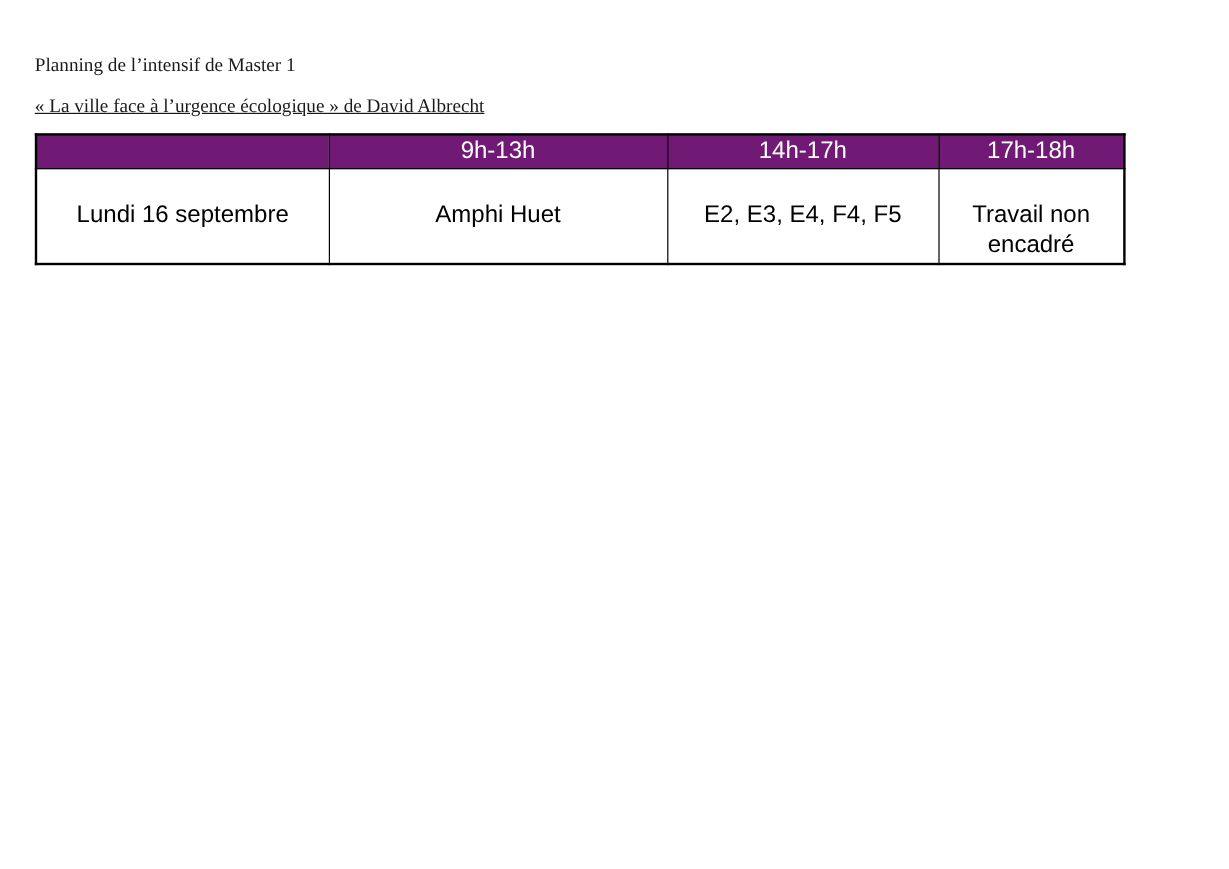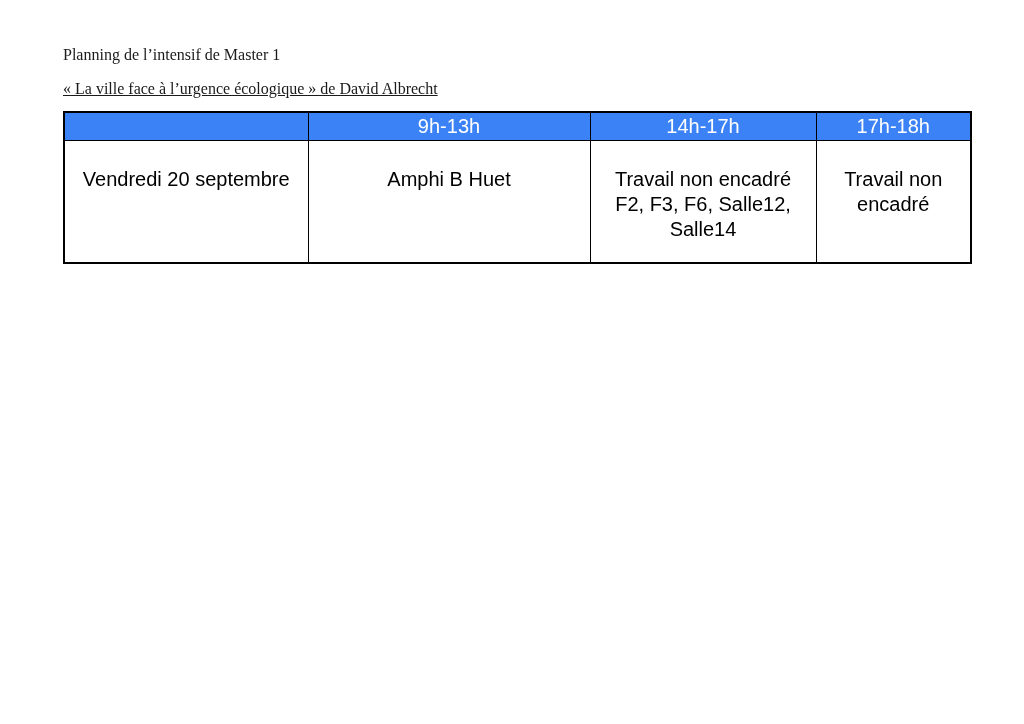--- a/index.html
+++ b/index.html
@@ -9,21 +9,21 @@
     width: 1024px;
     height: 724px;
     overflow: hidden;
   }
   .page {
     position: relative;
     width: 1024px;
     height: 724px;
     background: #ffffff;
     box-sizing: border-box;
-    padding: 45px 0 0 63px;
+    padding: 45px 0 0 29px;
     font-family: "Liberation Serif", "DejaVu Serif", serif;
     color: #1a1a1a;
   }
   .doc-title {
     font-size: 16px;
     line-height: 20px;
     font-weight: 400;
     margin: 0;
   }
   .doc-subtitle {
@@ -39,21 +39,21 @@
     table-layout: fixed;
     width: 907px;
     border: 2px solid #000000;
     font-family: "Liberation Sans", "DejaVu Sans", sans-serif;
   }
   col.c0 { width: 244px; }
   col.c1 { width: 282px; }
   col.c2 { width: 226px; }
   col.c3 { width: 155px; }
   thead th {
-    background: #3b82f6;
+    background: #701a75;
     color: #ffffff;
     font-weight: 400;
     font-size: 20px;
     height: 27px;
     padding: 0;
     text-align: center;
     vertical-align: middle;
     border: 1px solid #000000;
   }
   tbody td {
@@ -88,25 +88,23 @@
     </colgroup>
     <thead>
       <tr>
         <th></th>
         <th>9h-13h</th>
         <th>14h-17h</th>
         <th>17h-18h</th>
       </tr>
     </thead>
     <tbody>
-      <tr class="row-tall">
-        <td>Vendredi 20 septembre</td>
-        <td>Amphi B Huet</td>
-        <td>Travail non encadré
-F2, F3, F6, Salle12,
-Salle14</td>
+      <tr class="row-normal">
+        <td>Lundi 16 septembre</td>
+        <td>Amphi Huet</td>
+        <td>E2, E3, E4, F4, F5</td>
         <td>Travail non
 encadré</td>
       </tr>
     </tbody>
   </table>
 
 </div>
 
 </body></html>

